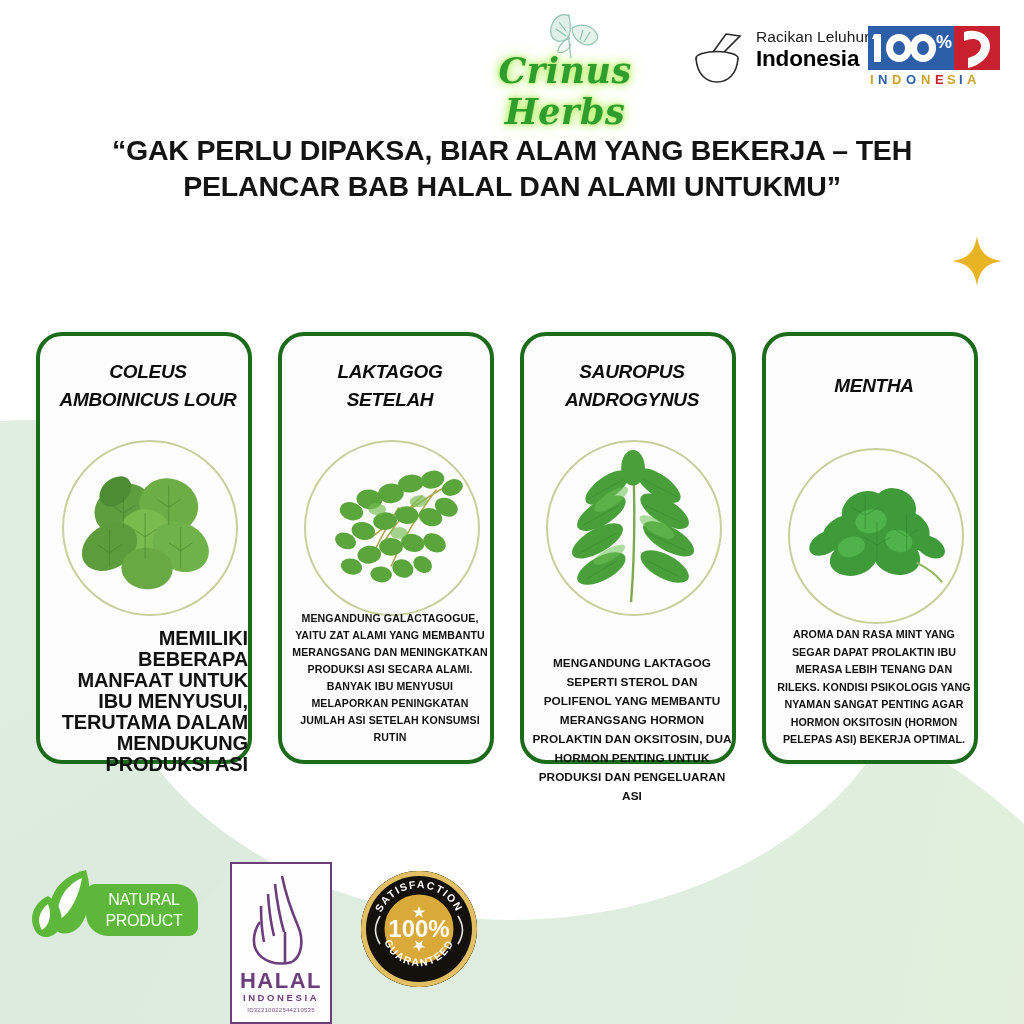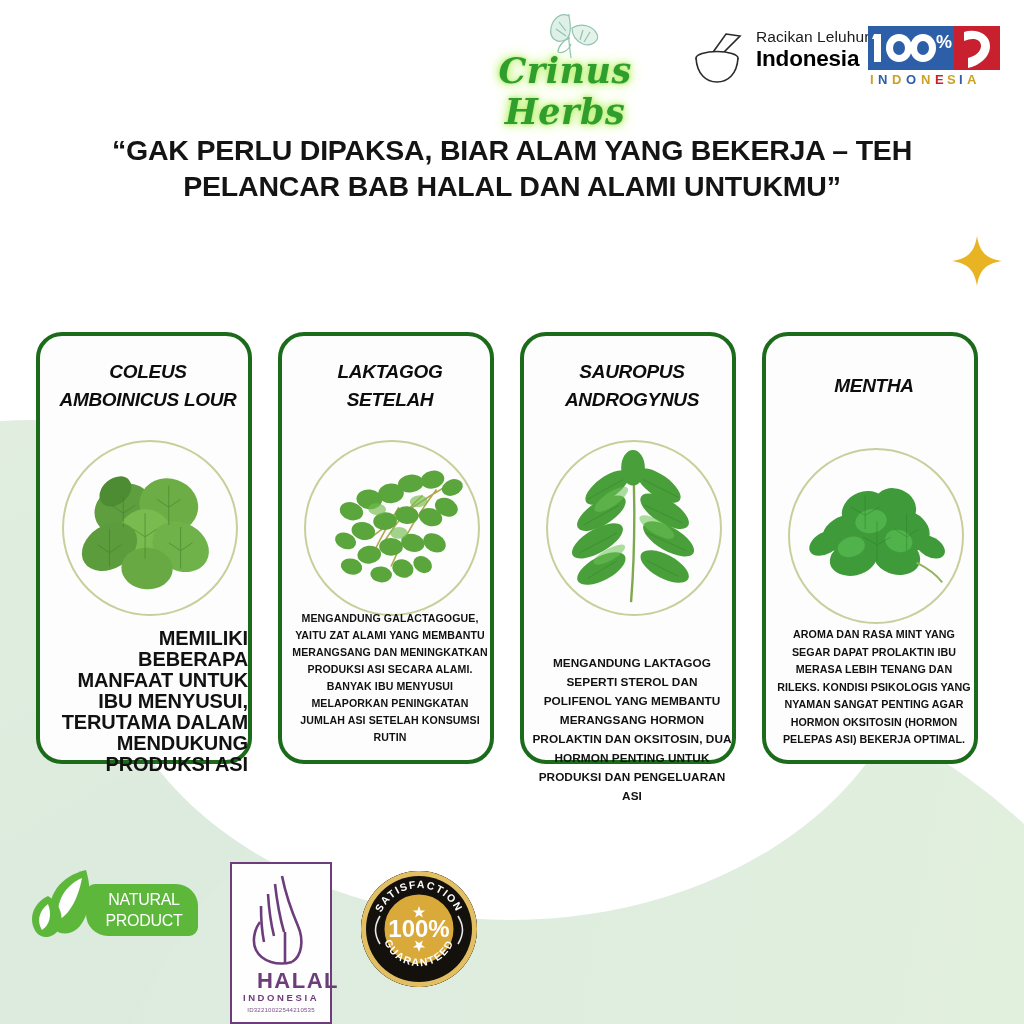--- a/index.html
+++ b/index.html
@@ -132,21 +132,21 @@
     color:#fff;font-weight:400;font-size:16px;line-height:21px;
     text-align:center;letter-spacing:-0.3px;
   }
 
   .halal{
     position:absolute;left:230px;top:862px;width:98px;height:158px;
     border:2.5px solid #6c3d7a;background:#fefefe;
   }
   .halal-word{
     position:absolute;left:0;top:104px;width:100%;text-align:center;
-    font-size:22px;font-weight:700;color:#6c3d7a;letter-spacing:1.5px;margin-left:17px;
+    font-size:22px;font-weight:700;color:#6c3d7a;letter-spacing:1.5px;
   }
   .halal-sub{
     position:absolute;left:0;top:128px;width:100%;text-align:center;
     font-size:9.5px;font-weight:700;color:#6c3d7a;letter-spacing:2.6px;
   }
   .halal-id{
     position:absolute;left:0;top:142px;width:100%;text-align:center;
     font-size:6.1px;color:#7b5088;letter-spacing:0.2px;
   }
 

